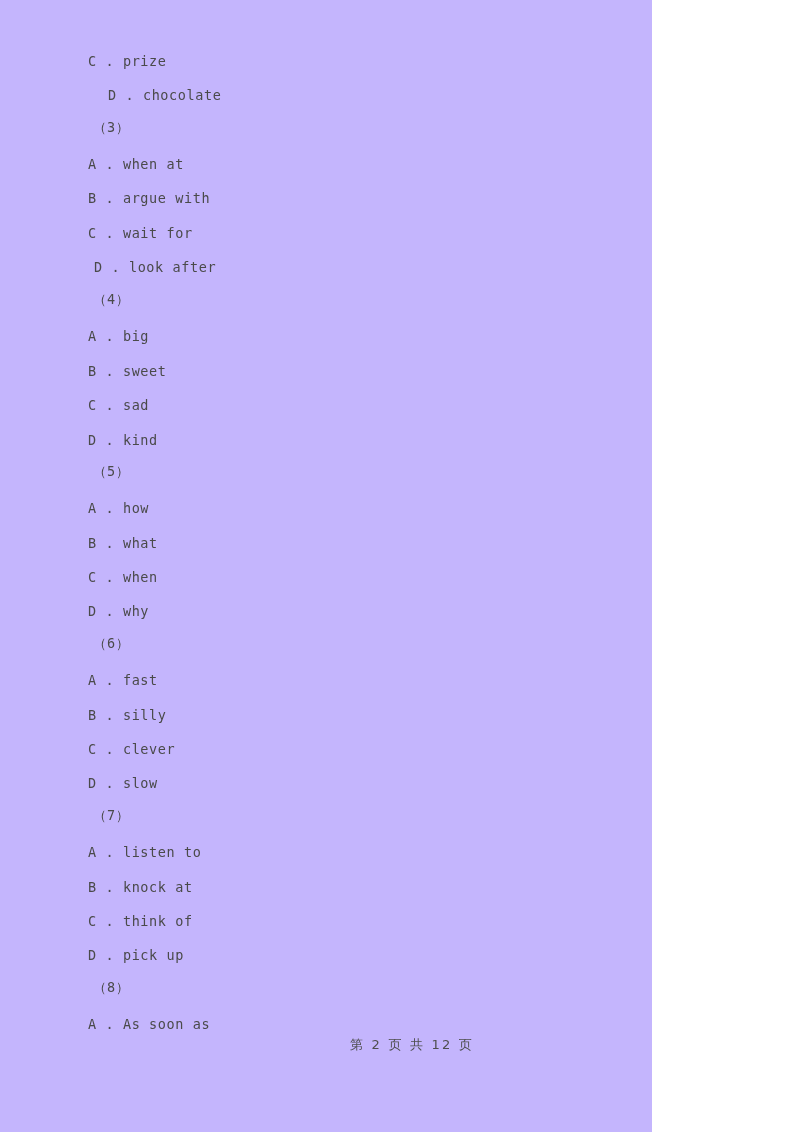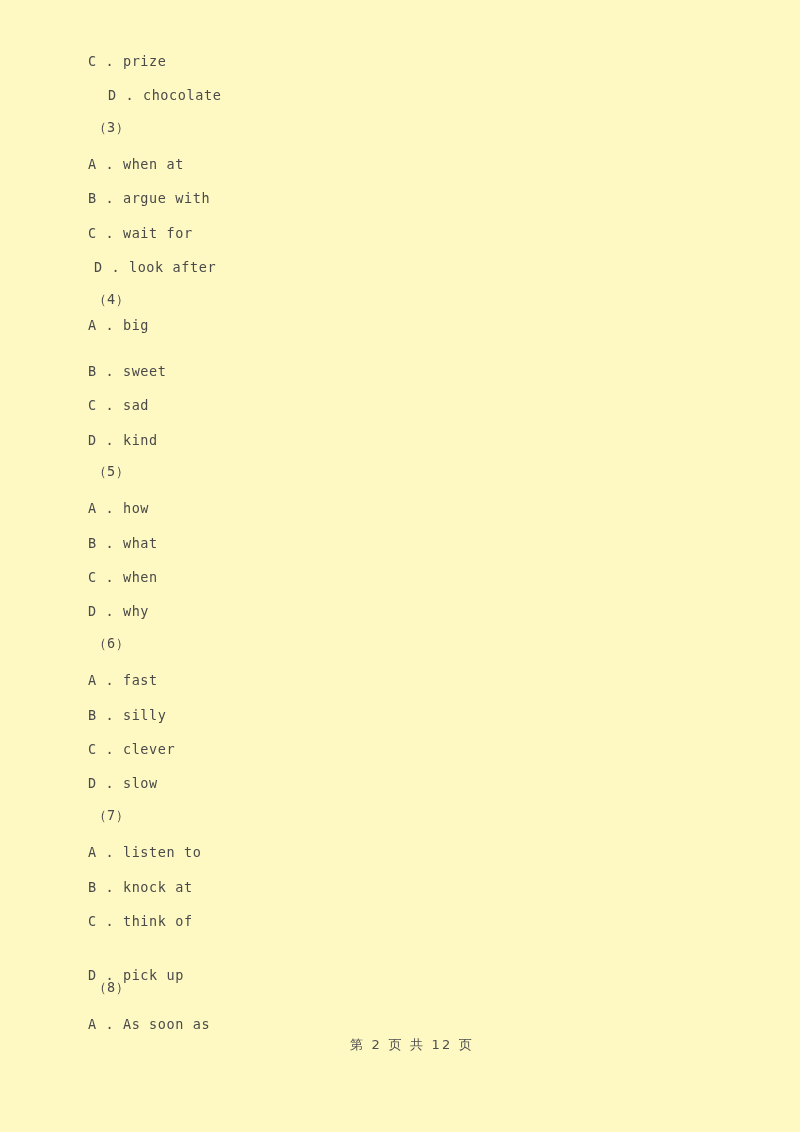--- a/index.html
+++ b/index.html
@@ -2,23 +2,23 @@
 <html><head>
 <meta charset="utf-8">
 <style>
   html, body {
     margin: 0;
     padding: 0;
     background: #ffffff;
   }
   .page {
     position: relative;
-    width: 800px;
+    width: 652px;
     height: 1132px;
-    background: #fef9c3;
+    background: #c4b5fd;
     overflow: hidden;
     font-family: "DejaVu Sans Mono", "Liberation Mono", monospace;
   }
   .content {
     position: absolute;
     left: 0;
     top: 0;
     width: 800px;
   }
   .line {
@@ -55,36 +55,36 @@
 <div class="page">
   <div class="content" id="content">
       <div class="line option" style="top: 54px;">C . prize</div>
       <div class="line option" style="top: 88px; margin-left: 20px;">D . chocolate</div>
       <div class="line marker" style="top: 120px;">（3）</div>
       <div class="line option" style="top: 157px;">A . when at</div>
       <div class="line option" style="top: 191px;">B . argue with</div>
       <div class="line option" style="top: 226px;">C . wait for</div>
       <div class="line option" style="top: 260px; padding-left: 6px;">D . look after</div>
       <div class="line marker" style="top: 292px;">（4）</div>
-      <div class="line option" style="top: 318px;">A . big</div>
+      <div class="line option" style="top: 329px;">A . big</div>
       <div class="line option" style="top: 364px;">B . sweet</div>
       <div class="line option" style="top: 398px;">C . sad</div>
       <div class="line option" style="top: 433px;">D . kind</div>
       <div class="line marker" style="top: 464px;">（5）</div>
       <div class="line option" style="top: 501px;">A . how</div>
       <div class="line option" style="top: 536px;">B . what</div>
       <div class="line option" style="top: 570px;">C . when</div>
       <div class="line option" style="top: 604px;">D . why</div>
       <div class="line marker" style="top: 636px;">（6）</div>
       <div class="line option" style="top: 673px;">A . fast</div>
       <div class="line option" style="top: 708px;">B . silly</div>
       <div class="line option" style="top: 742px;">C . clever</div>
       <div class="line option" style="top: 776px;">D . slow</div>
       <div class="line marker" style="top: 808px;">（7）</div>
       <div class="line option" style="top: 845px;">A . listen to</div>
       <div class="line option" style="top: 880px;">B . knock at</div>
       <div class="line option" style="top: 914px; text-align: center;">C . think of</div>
-      <div class="line option" style="top: 968px;">D . pick up</div>
+      <div class="line option" style="top: 948px;">D . pick up</div>
       <div class="line marker" style="top: 980px;">（8）</div>
       <div class="line option" style="top: 1017px;">A . As soon as</div>
     </div>
   <div class="footer" id="footer" style="top: 1036px;">第 2 页 共 12 页</div>
 </div>
 
 </body></html>

